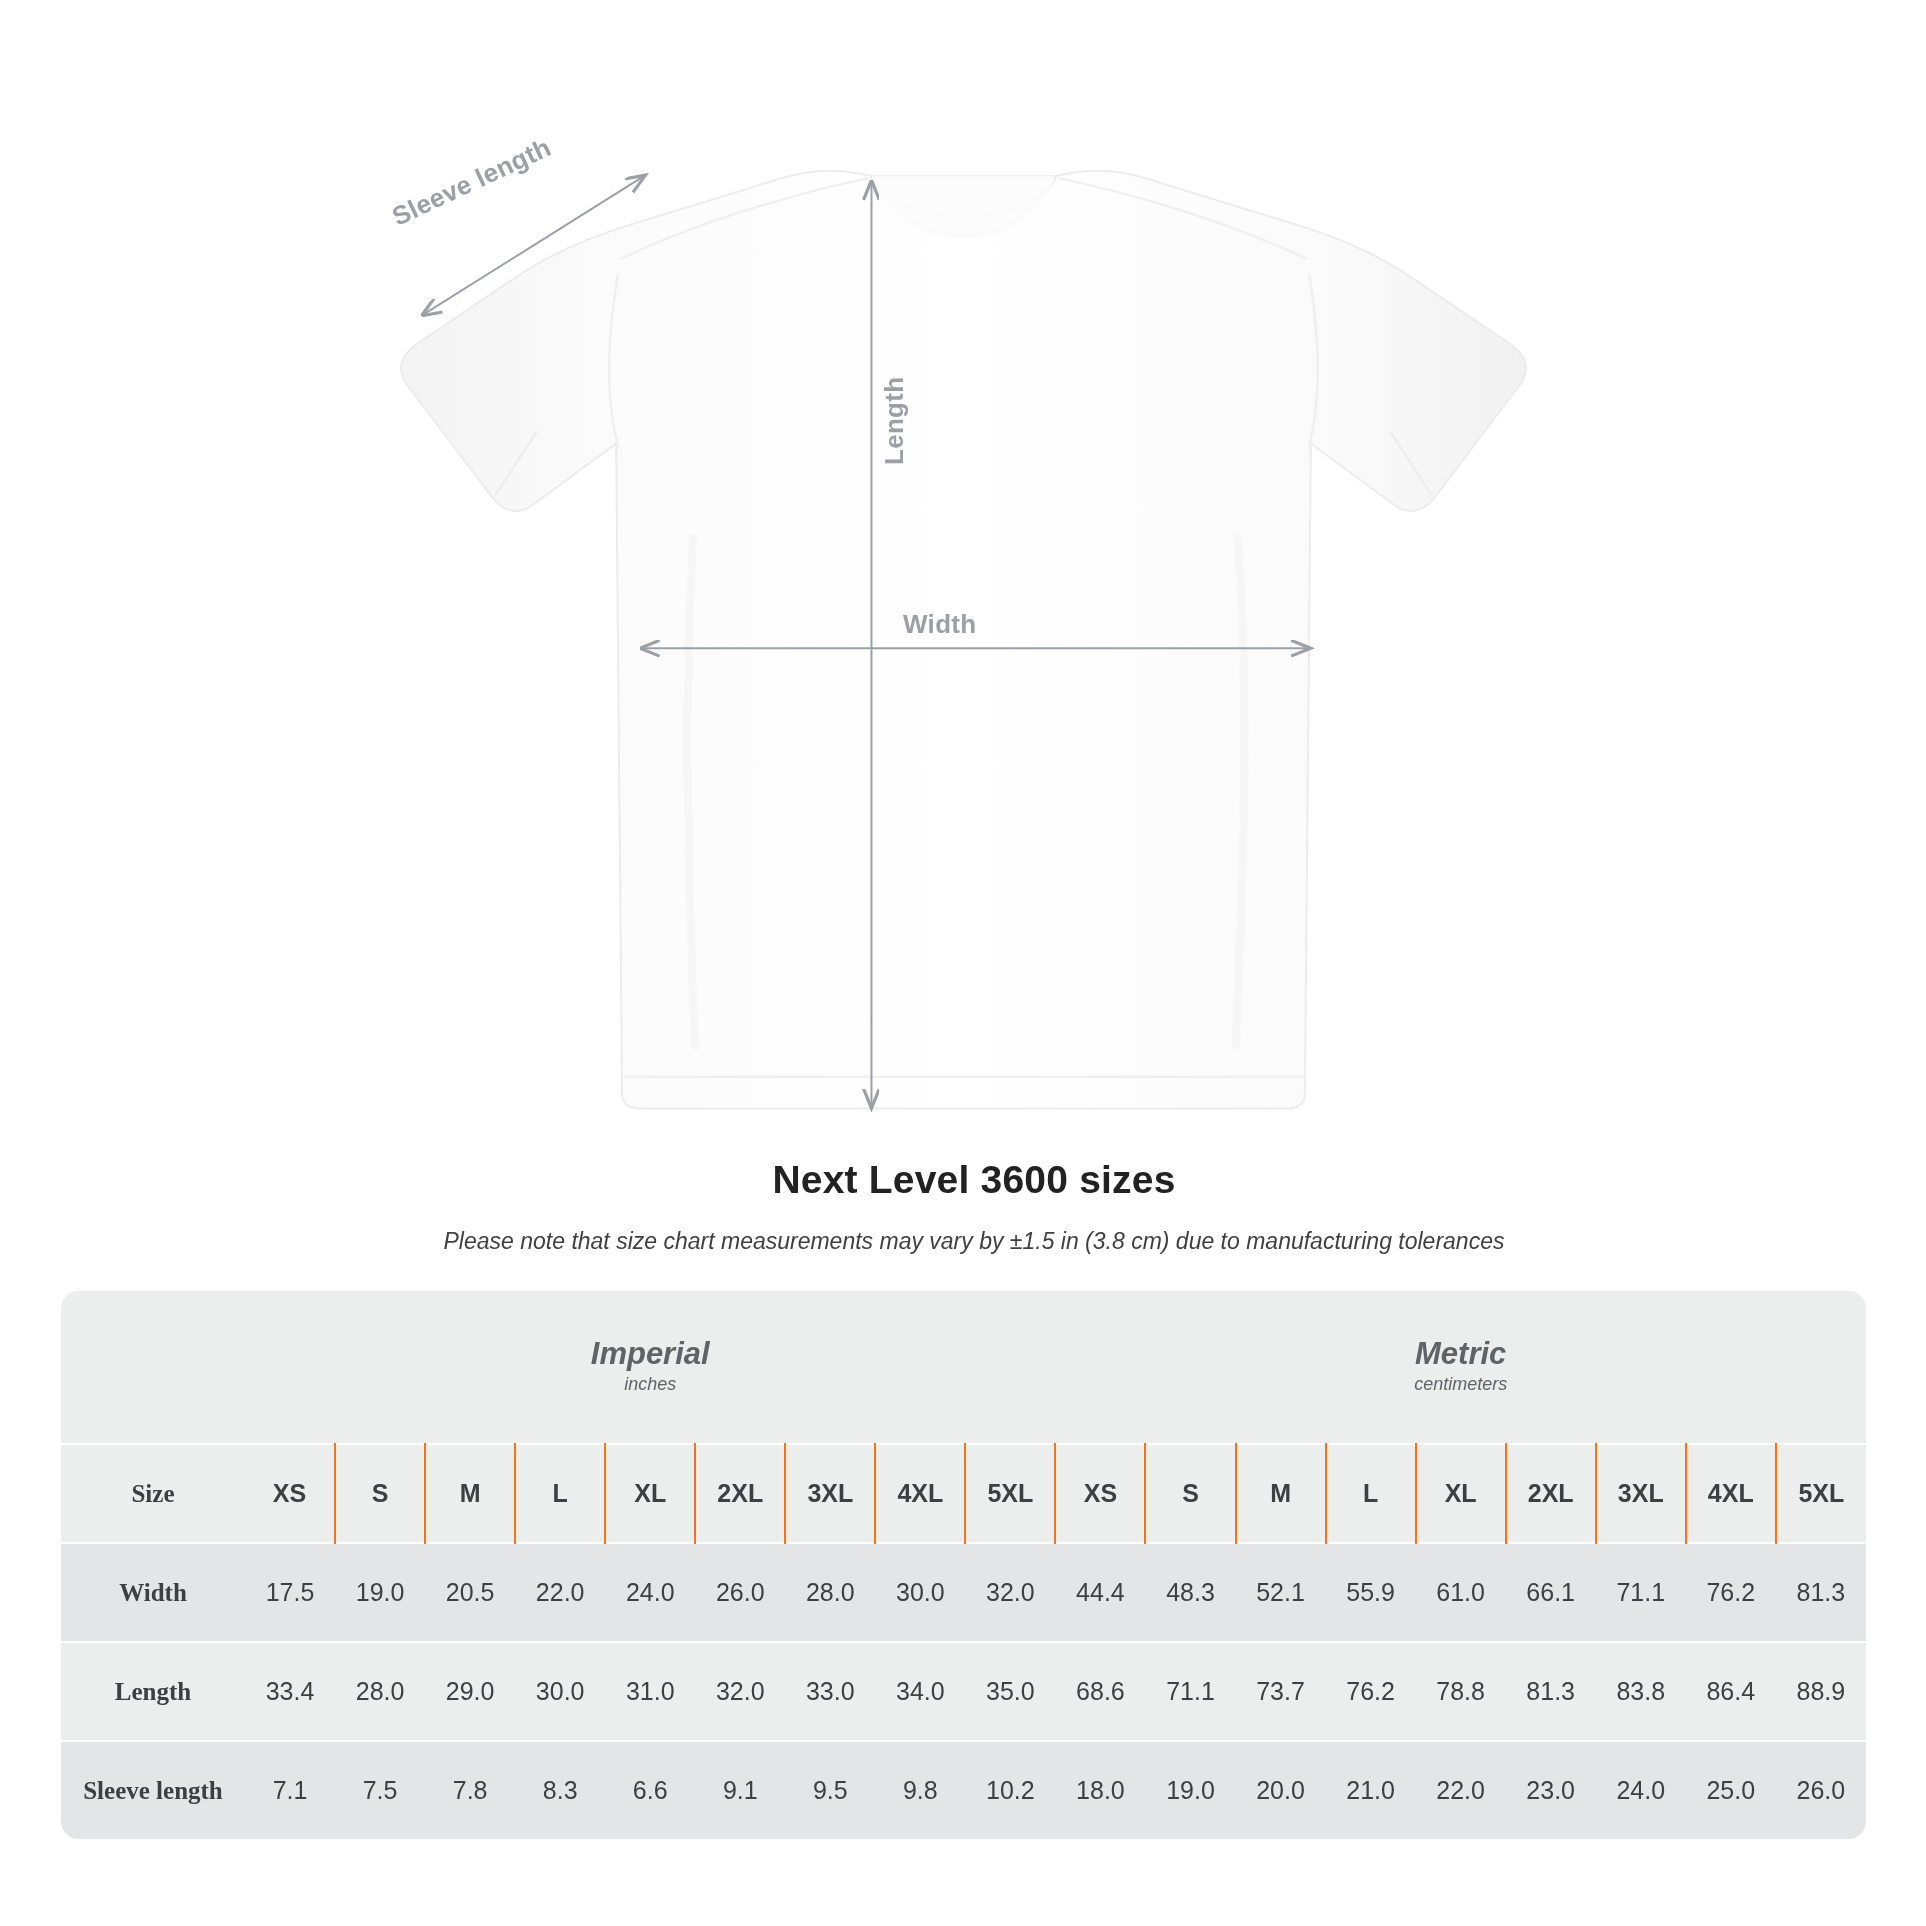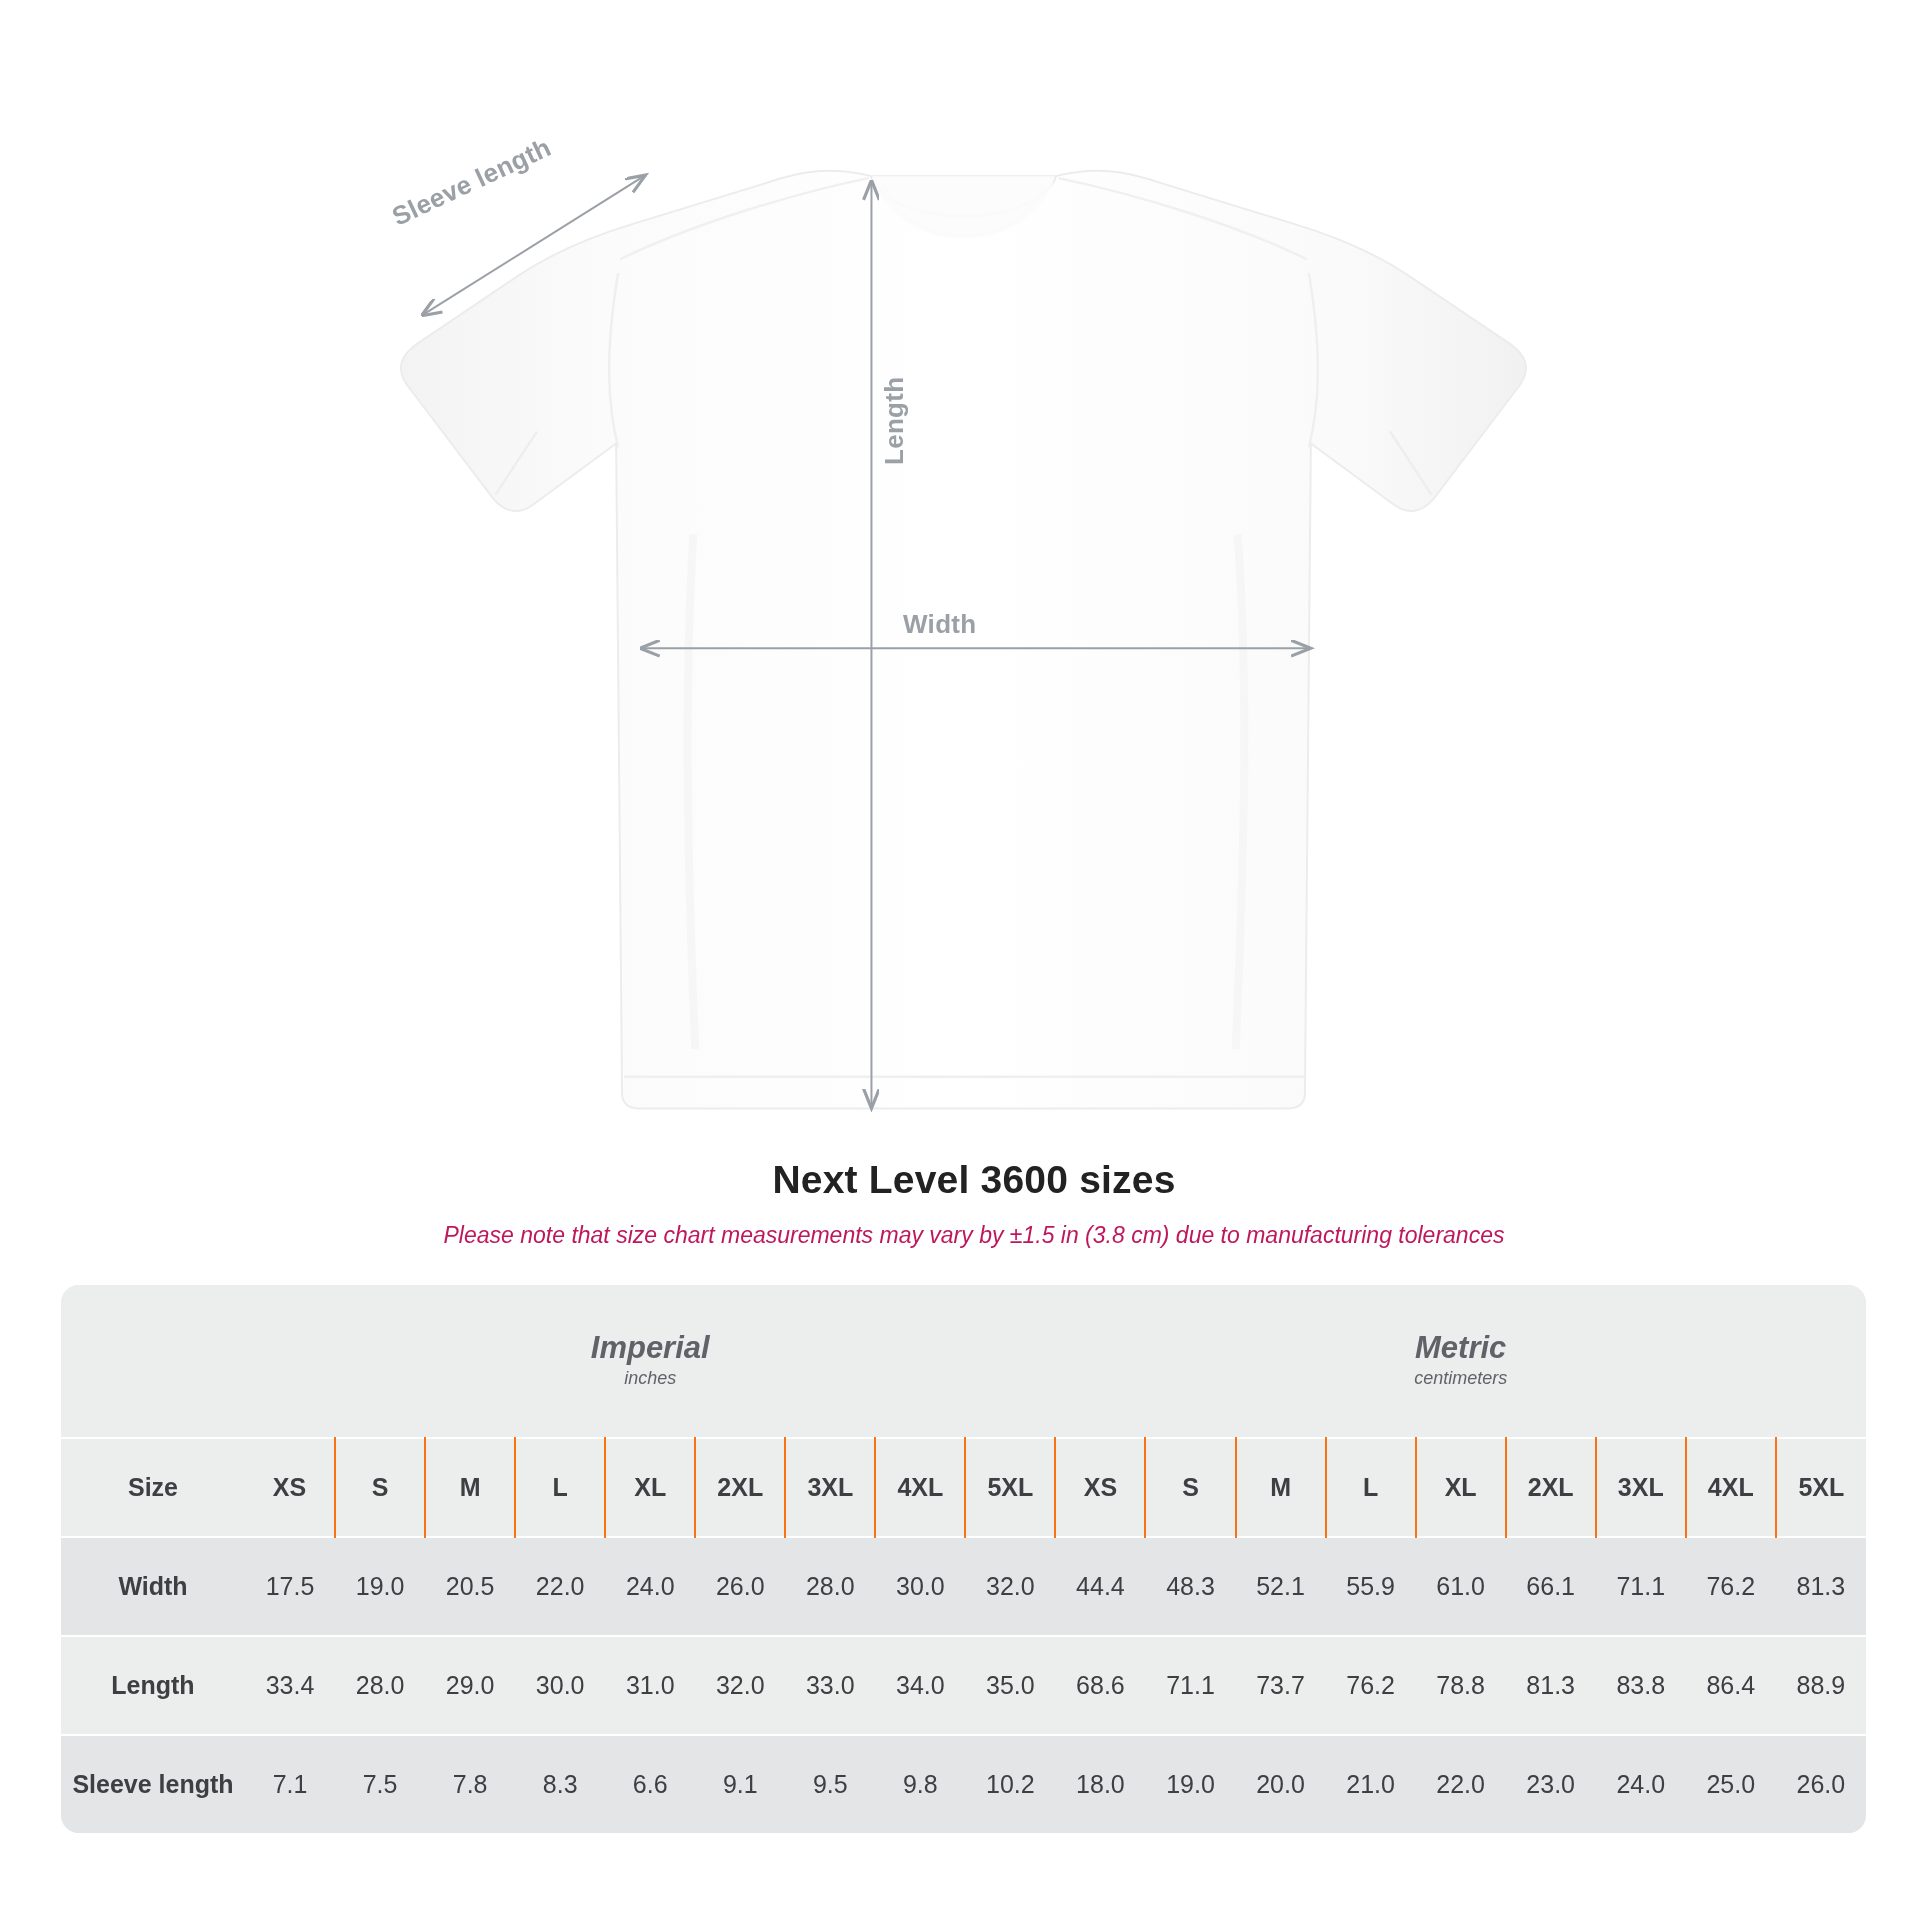--- a/index.html
+++ b/index.html
@@ -65,22 +65,22 @@
   .chart-title {
     font-size: 39px;
     font-weight: bold;
     color: #222222;
     margin: 0;
     letter-spacing: 0.2px;
   }
   .chart-note {
     font-size: 23px;
     font-style: italic;
-    color: #be185d;
-    margin-top: 20px;
+    color: #404040;
+    margin-top: 26px;
   }
 
   
   .table-wrap {
     margin: 36px 61px 0 61px;
     border-radius: 18px;
     overflow: hidden;
     background: #eceded;
   }
   table.size-table {
@@ -121,20 +121,21 @@
     font-size: 25px;
     color: #3c4043;
     height: 95px;
   }
   .label-col {
     background: #eceded;
     font-weight: bold;
     font-size: 25px;
     color: #3c4043;
     width: 184px;
+    font-family: Liberation Serif, serif;
   }
   .row-a td.val { background: #e4e5e6; }
   .row-b td.val { background: #eceded; }
   .row-a td.label-col { background: #e4e5e6; }
   .row-b td.label-col { background: #eceded; }
   td.val {
     border-right: 2px solid #ffffff;
   }
   td.val:last-child { border-right: none; }
   .hdr-row td.val { border-right: 2px solid #f97316; }

